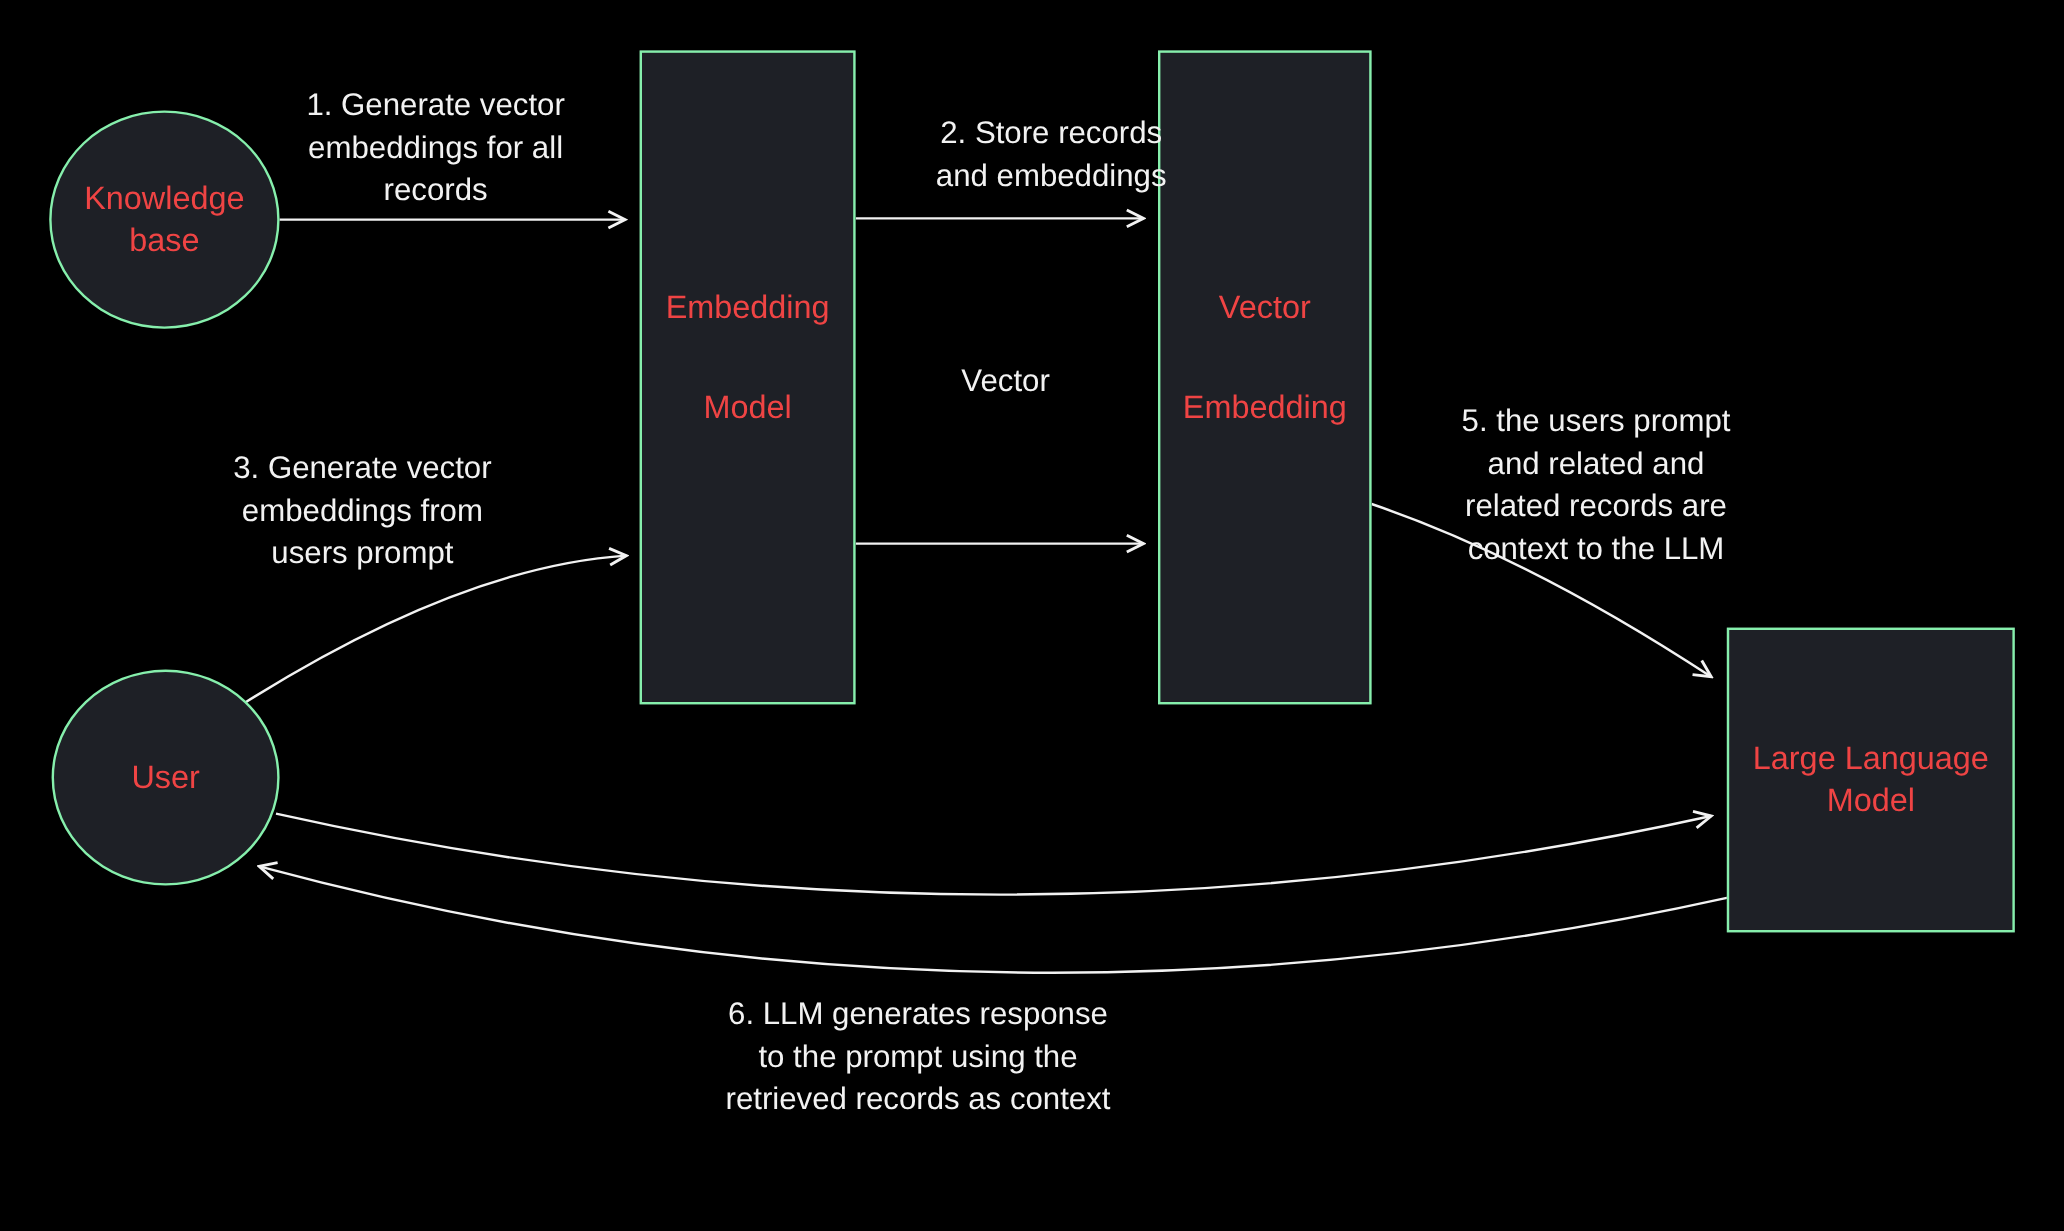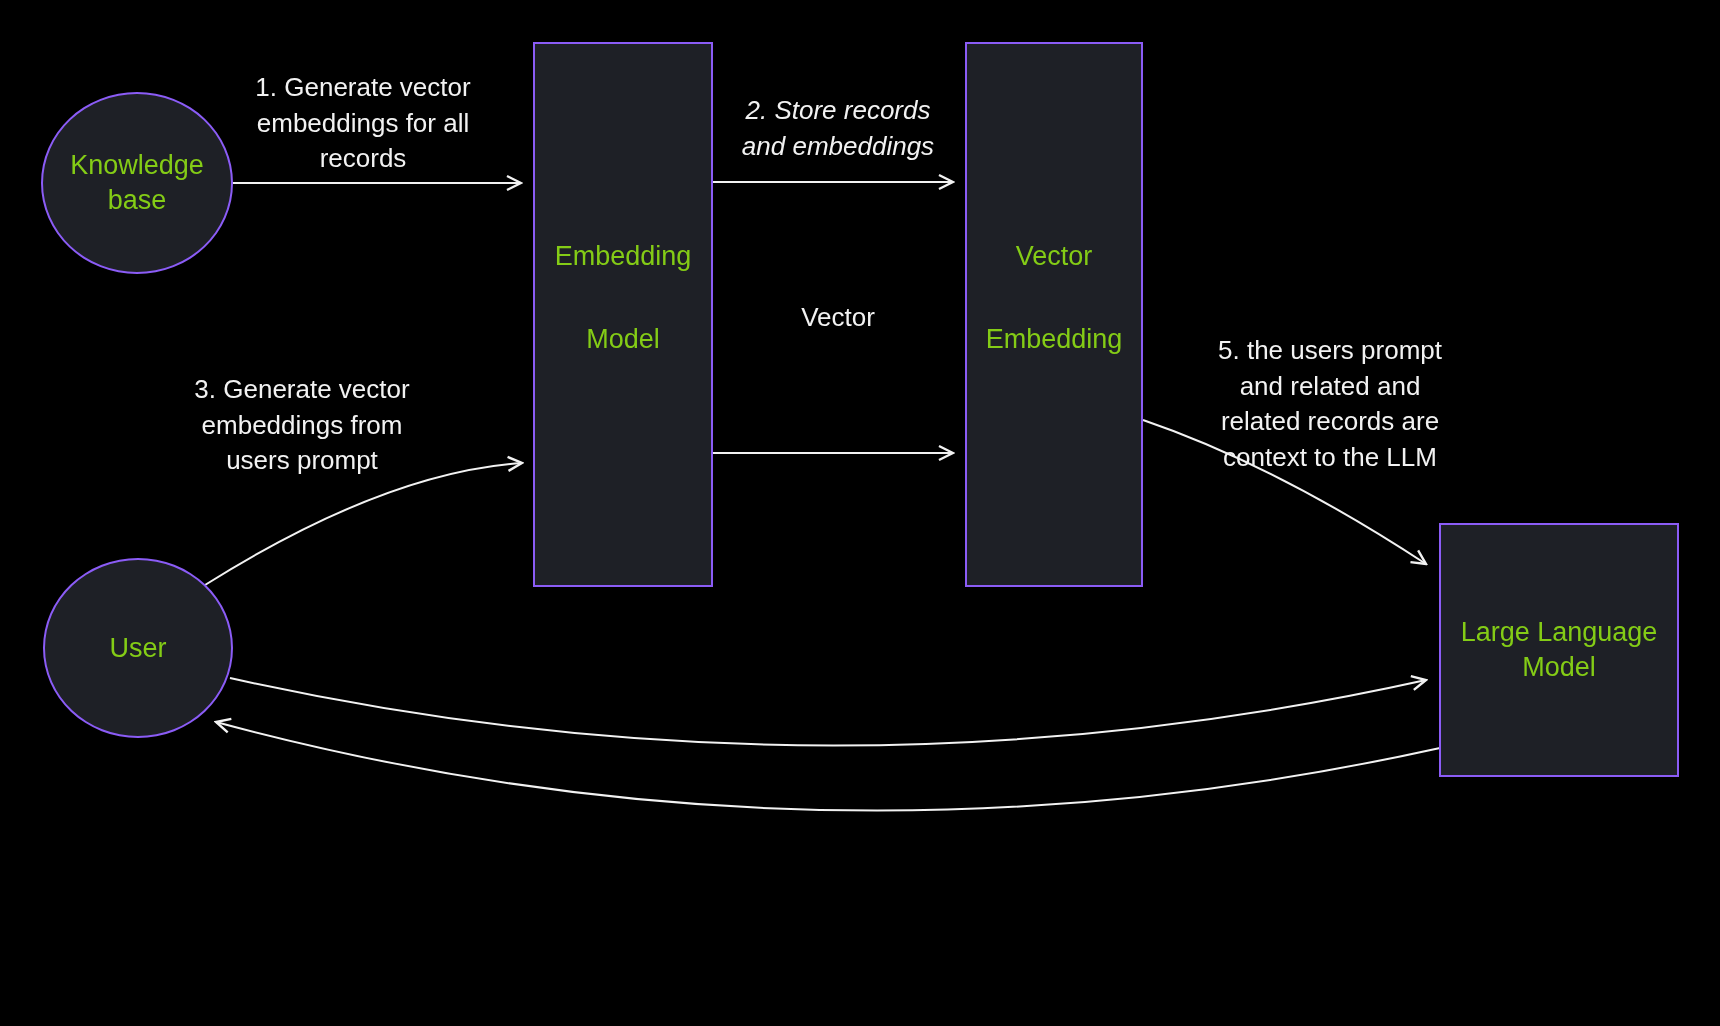--- a/index.html
+++ b/index.html
@@ -19,30 +19,30 @@
   .connector-layer {
     position: absolute;
     left: 0;
     top: 0;
     width: 1720px;
     height: 1026px;
   }
   .node {
     position: absolute;
     background: #1e2026;
-    border: 2px solid #8b5cf6;
+    border: 2px solid #86efac;
     box-sizing: border-box;
     display: flex;
     flex-direction: column;
     align-items: center;
     justify-content: center;
     text-align: center;
     font-size: 27px;
     line-height: 35px;
-    color: #84cc16;
+    color: #ef4444;
   }
   .node.circle {
     border-radius: 50%;
   }
   .node.rect-tall {
     padding-bottom: 34px; 
     gap: 48px;
   }
   .step-label {
     position: absolute;
@@ -105,21 +105,21 @@
     <span class="node-line">Large Language</span>
     <span class="node-line">Model</span>
   </div>
 
   <div class="step-label" style="left:203px; top:70px; width:320px;">
     <span class="step-line">1. Generate vector</span>
     <span class="step-line">embeddings for all</span>
     <span class="step-line">records</span>
   </div>
 
-  <div class="step-label" style="left:698px; top:93px; width:280px;font-style:italic;">
+  <div class="step-label" style="left:736px; top:93px; width:280px;">
     <span class="step-line">2. Store records</span>
     <span class="step-line">and embeddings</span>
   </div>
 
   <div class="step-label" style="left:152px; top:372px; width:300px;">
     <span class="step-line">3. Generate vector</span>
     <span class="step-line">embeddings from</span>
     <span class="step-line">users prompt</span>
   </div>
 
@@ -127,14 +127,19 @@
     <span class="step-line">Vector</span>
   </div>
 
   <div class="step-label" style="left:1200px; top:333px; width:260px;">
     <span class="step-line">5. the users prompt</span>
     <span class="step-line">and related and</span>
     <span class="step-line">related records are</span>
     <span class="step-line">context to the LLM</span>
   </div>
 
+  <div class="step-label" style="left:595px; top:827px; width:340px;">
+    <span class="step-line">6. LLM generates response</span>
+    <span class="step-line">to the prompt using the</span>
+    <span class="step-line">retrieved records as context</span>
+  </div>
 
 </div>
 
 </body></html>

